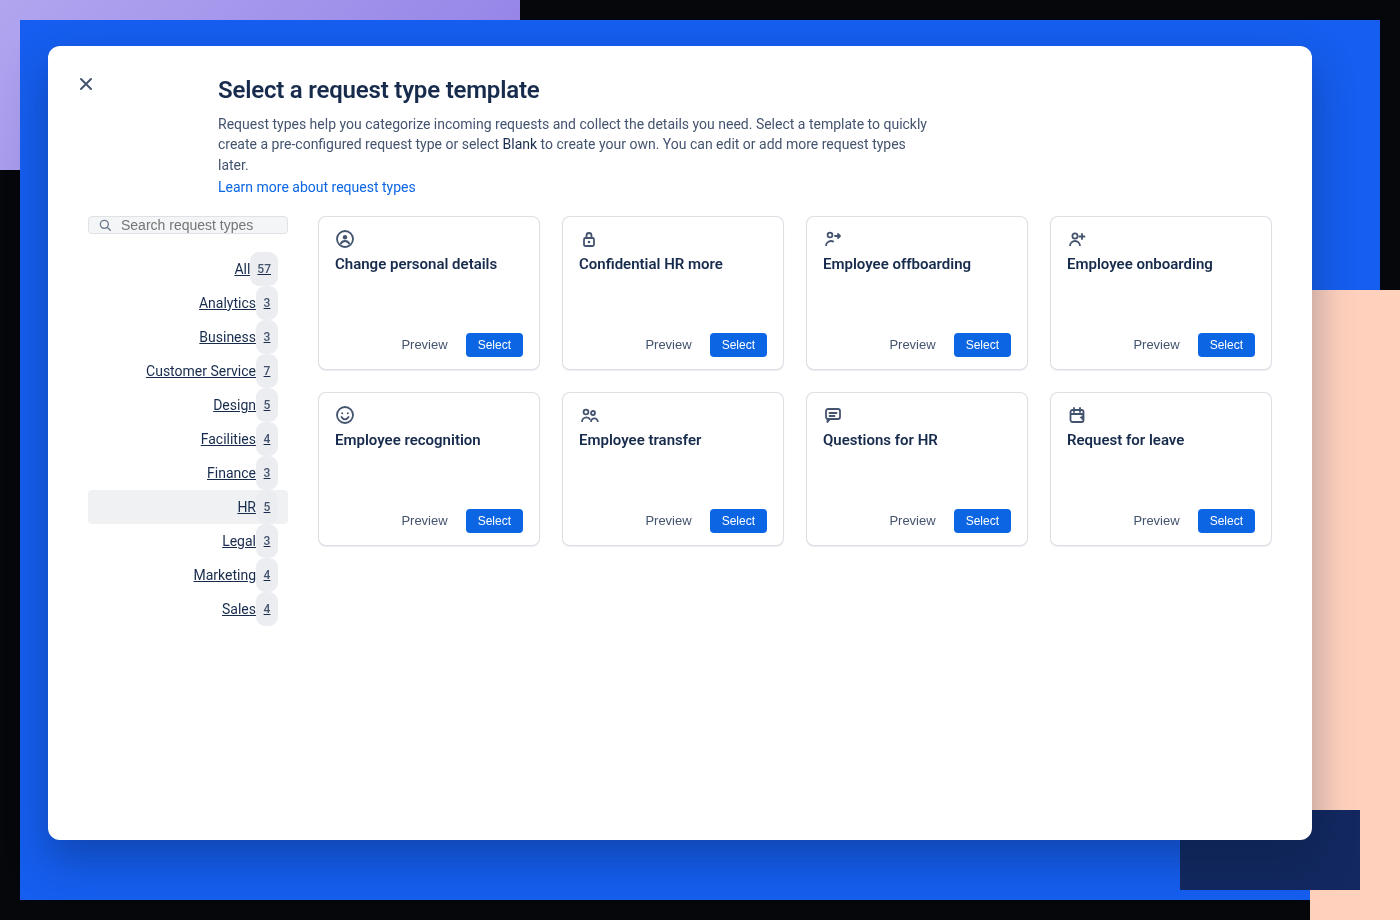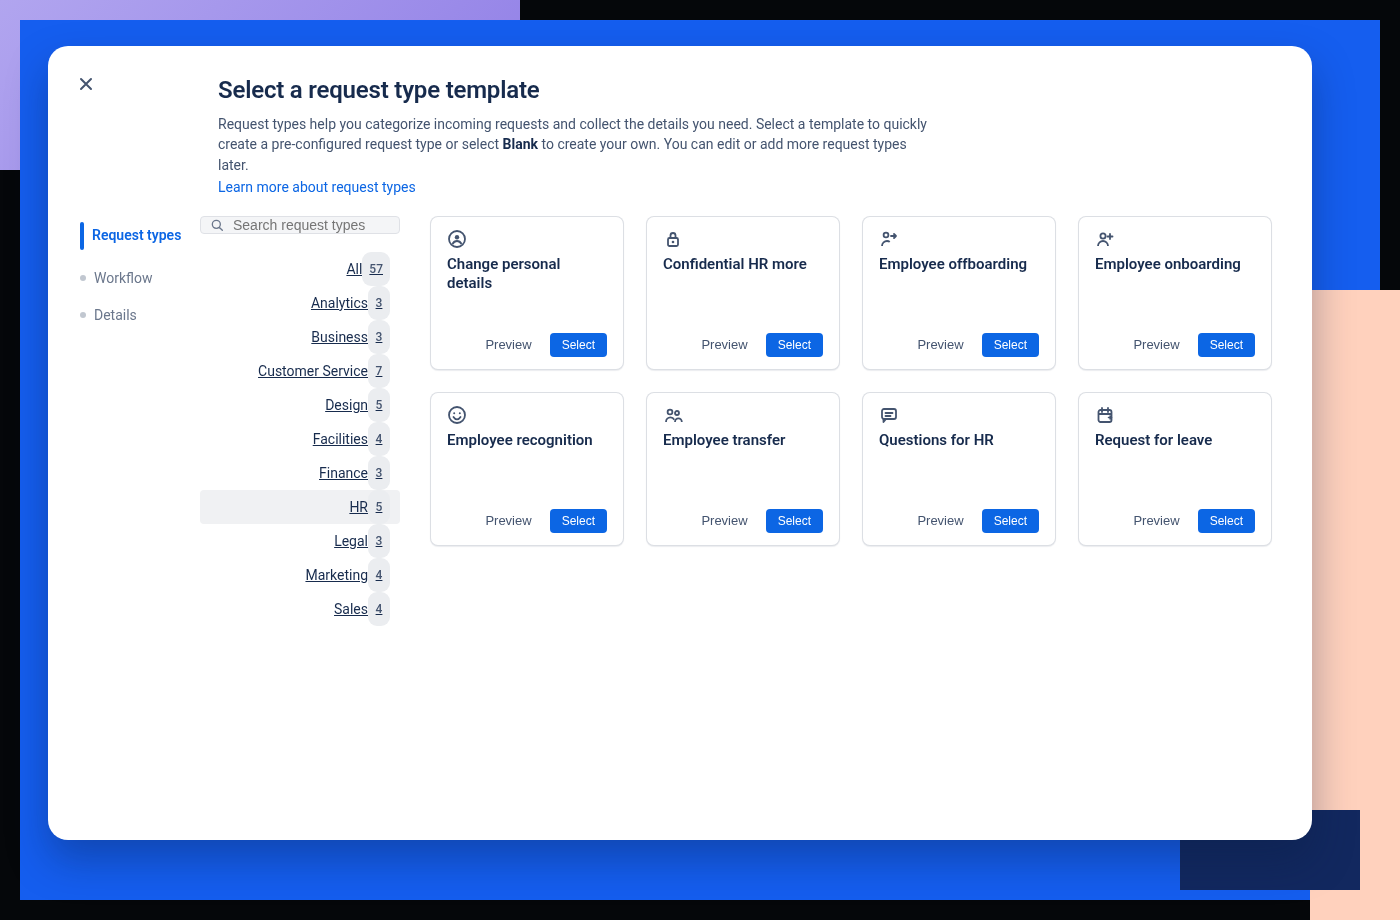--- a/index.html
+++ b/index.html
@@ -42,21 +42,21 @@
   .bg-navy-br {
     position: absolute; right: 40px; bottom: 30px; width: 180px; height: 80px;
     background: #12285f;
   }
 
   
   .panel {
     position: absolute;
     left: 48px; right: 88px; top: 46px; bottom: 80px;
     background: var(--panel-bg);
-    border-radius: 20px;
+    border-radius: 12px;
     box-shadow: 0 20px 40px rgba(9,30,66,0.35);
     display: flex;
     flex-direction: column;
     padding: 28px 40px 36px 30px;
     overflow: hidden;
   }
 
   .close {
     position: absolute; left: 28px; top: 28px;
     width: 20px; height: 20px;
@@ -72,21 +72,21 @@
   .header h1 {
     margin: 2px 0 10px 0;
     font-size: 24px; font-weight: 600; letter-spacing: -0.2px;
     color: #172B4D;
   }
   .header p {
     margin: 0 0 2px 0;
     font-size: 14px; line-height: 1.45;
     color: var(--ink-subtle);
   }
-  .header p b { color: var(--ink); font-weight: 700; }
+  .header p b { color: var(--ink); font-weight: 400; }
   .header a.learn {
     display: inline-block; margin-top: 2px;
     font-size: 14px; color: var(--blue); text-decoration: none;
   }
 
   .body {
     display: flex;
     margin-top: 20px;
     gap: 0;
     min-height: 0;
@@ -222,34 +222,20 @@
   <div class="header">
     <h1>Select a request type template</h1>
     <p>
       <span>Request types help you categorize incoming requests and collect the details you need. Select a template to quickly create a pre-configured request type or select </span><b>Blank</b><span> to create your own. You can edit or add more request types later.</span>
     </p>
     <a href="#" class="learn">Learn more about request types</a>
   </div>
 
   <div class="body">
 
-    <div class="rail" id="rail">
-        <div class="tab active">
-          <span class="bar"></span>
-          <span class="label">Request types</span>
-        </div>
-        <div class="tab">
-          <span class="dot"></span>
-          <span class="label">Workflow</span>
-        </div>
-        <div class="tab">
-          <span class="dot"></span>
-          <span class="label">Details</span>
-        </div>
-      </div>
 
     <div class="catcol">
       <div class="search">
         <span>
           <svg width="16" height="16" viewBox="0 0 24 24" fill="none">
               <circle cx="11" cy="11" r="6" stroke="#6B778C" stroke-width="2"></circle>
               <path d="M16 16 L20 20" stroke="#6B778C" stroke-width="2" stroke-linecap="round"></path>
             </svg>
         </span>
         <input type="text" placeholder="Search request types" style="">

